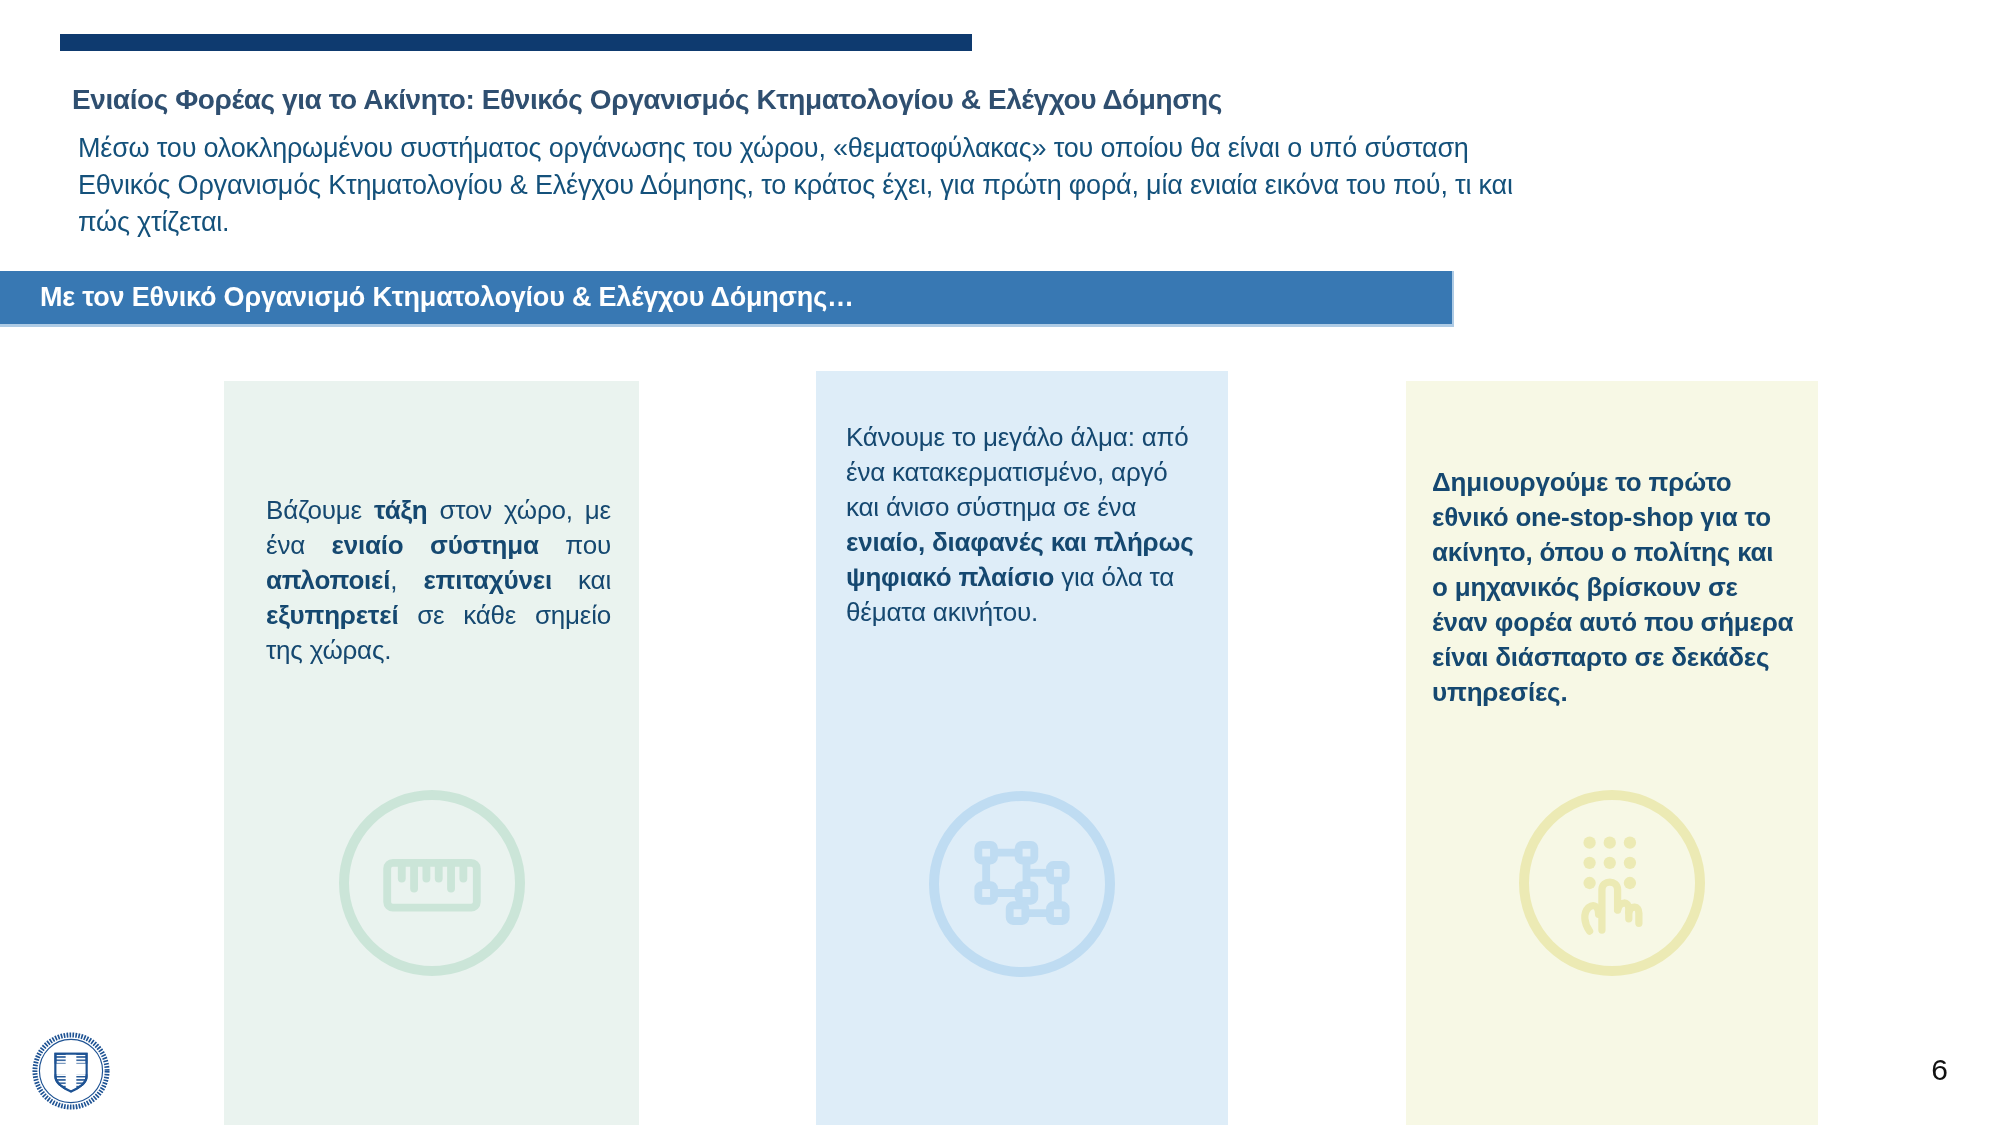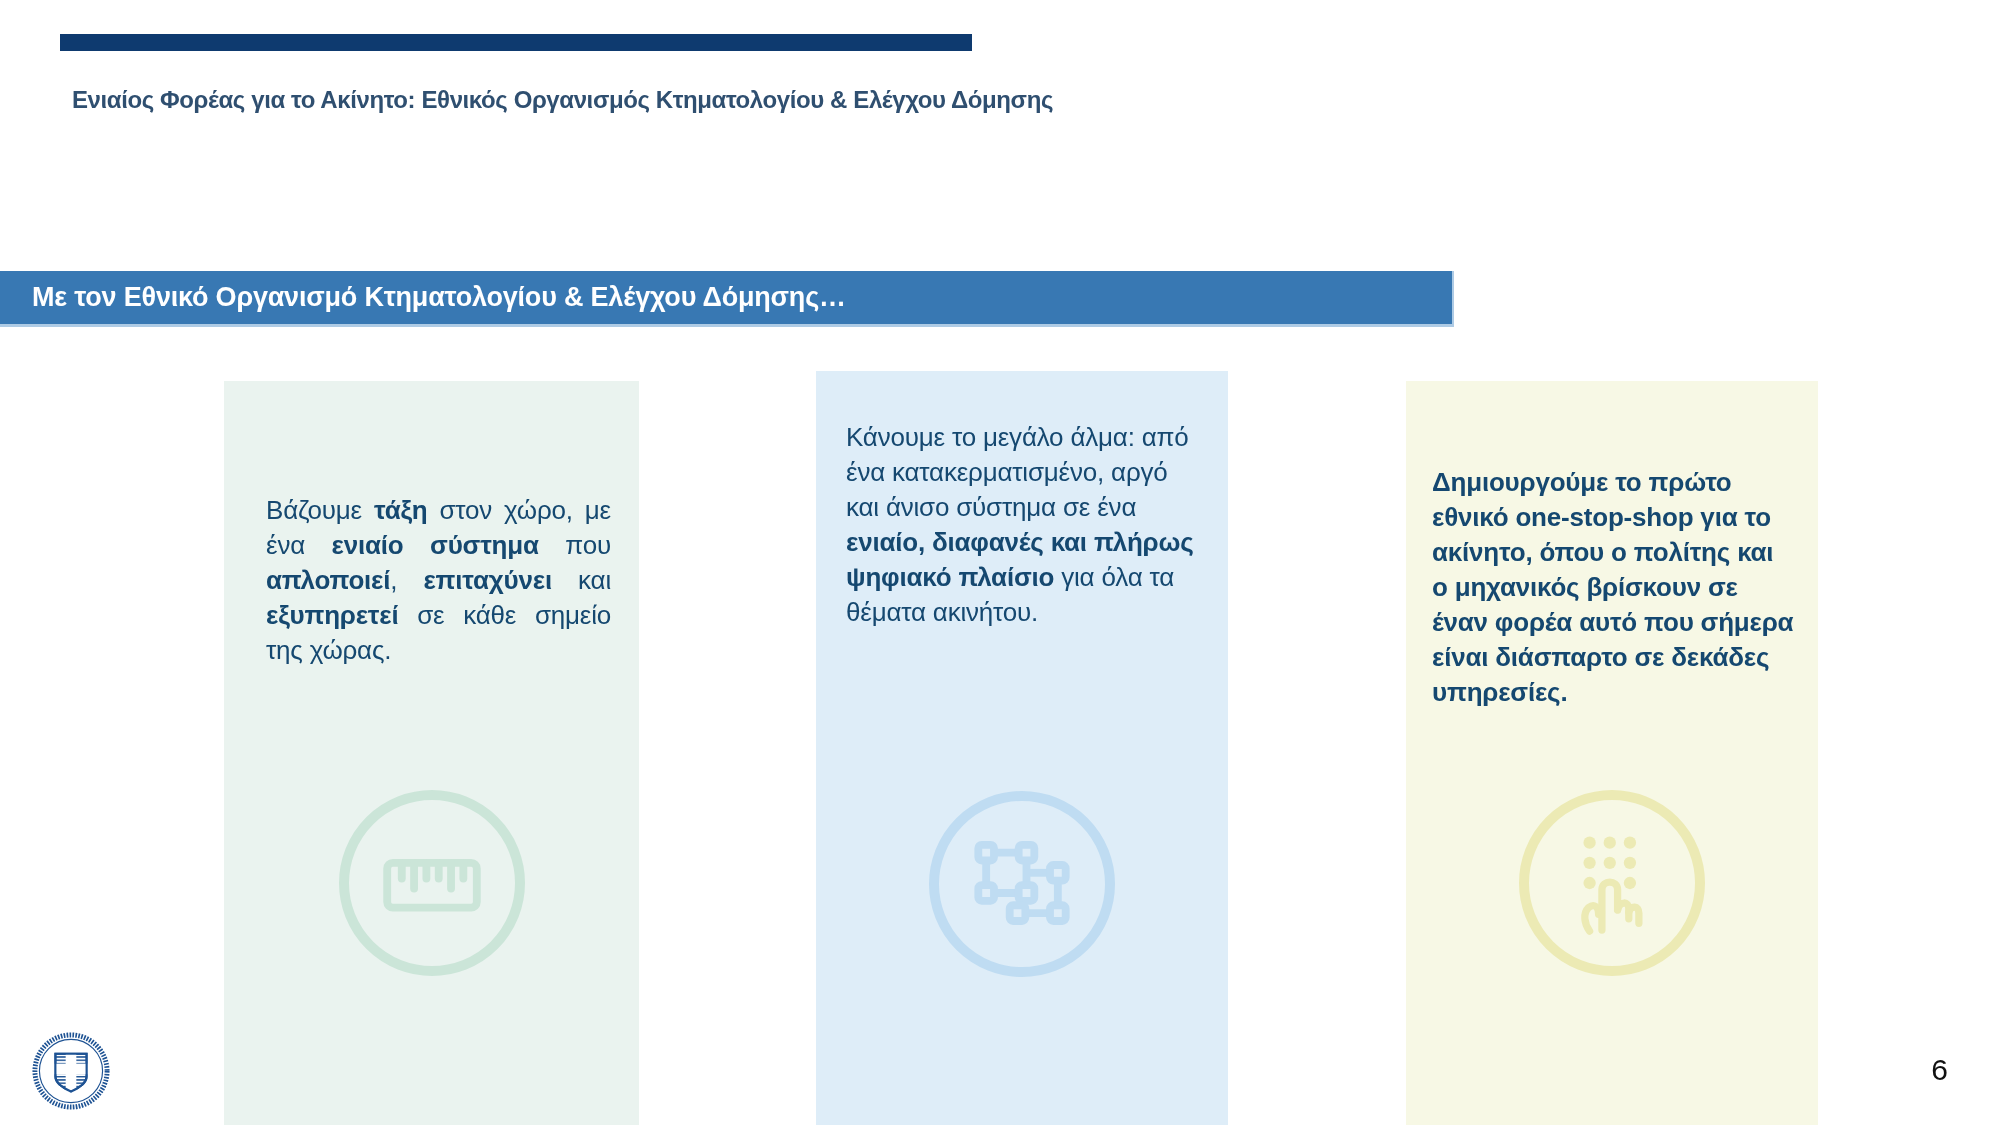--- a/index.html
+++ b/index.html
@@ -3,33 +3,33 @@
 <meta charset="utf-8">
 <style>
   html,body{margin:0;padding:0;background:#fff;}
   .slide{
     position:relative;width:2000px;height:1125px;background:#ffffff;
     overflow:hidden;font-family:"Liberation Sans",sans-serif;
   }
   .topbar{position:absolute;left:60px;top:34px;width:912px;height:17px;background:#0E3A6F;}
   .title{
     position:absolute;left:72px;top:78px;width:1860px;margin:0;
-    font-size:24px;font-weight:bold;color:#2F4F70;letter-spacing:-0.4px;line-height:44px;
+    font-size:28px;font-weight:bold;color:#2F4F70;letter-spacing:-0.4px;line-height:44px;
   }
   .subtitle{
     position:absolute;left:78px;top:130px;width:1490px;margin:0;
     font-size:27px;color:#14517B;letter-spacing:-0.2px;line-height:37px;
   }
   .banner{
     position:absolute;left:0;top:271px;width:1452px;height:53px;background:#3878B3;
     border-bottom:3px solid #AECBE5;border-right:2px solid #AECBE5;
     display:flex;align-items:center;
   }
   .banner span{
-    padding-left:32px;color:#ffffff;font-size:27px;font-weight:bold;letter-spacing:-0.2px;
+    padding-left:40px;color:#ffffff;font-size:27px;font-weight:bold;letter-spacing:-0.2px;
   }
   .card{position:absolute;box-sizing:border-box;}
   .card--mint{left:224px;top:381px;width:415px;height:744px;background:#EAF3EF;}
   .card--blue{left:816px;top:371px;width:412px;height:754px;background:#DEEDF8;}
   .card--cream{left:1406px;top:381px;width:412px;height:744px;background:#F7F8E5;font-weight:bold;}
   .card-text{
     margin:0;color:#154870;font-size:26px;line-height:35px;letter-spacing:-0.2px;
   }
   .card--mint .card-text{padding:112px 28px 0 26px;text-align:justify;margin-left:16px;}
   .card--blue .card-text{padding:49px 26px 0 30px;}
@@ -49,20 +49,21 @@
 </style>
 </head>
 <body>
 
 <div class="slide">
 
   <div class="topbar"></div>
 
   <h1 class="title">Ενιαίος Φορέας για το Ακίνητο: Εθνικός Οργανισμός Κτηματολογίου &amp; Ελέγχου Δόμησης</h1>
 
+  <p class="subtitle">Μέσω του ολοκληρωμένου συστήματος οργάνωσης του χώρου, «θεματοφύλακας» του οποίου θα είναι ο υπό σύσταση Εθνικός Οργανισμός Κτηματολογίου &amp; Ελέγχου Δόμησης, το κράτος έχει, για πρώτη φορά, μία ενιαία εικόνα του πού, τι και πώς χτίζεται.</p>
 
   <div class="banner">
     <span>Με τον Εθνικό Οργανισμό Κτηματολογίου &amp; Ελέγχου Δόμησης…</span>
   </div>
 
   <div class="card card--mint">
     <p class="card-text"><span>Βάζουμε </span><b>τάξη</b><span> στον χώρο, με ένα </span><b>ενιαίο σύστημα</b><span> που </span><b>απλοποιεί</b><span>, </span><b>επιταχύνει</b><span> και </span><b>εξυπηρετεί</b><span> σε κάθε σημείο της χώρας.</span></p>
     <div class="icon-circle">
       <svg width="112" height="112" viewBox="0 0 100 100" fill="none" stroke="#CBE5D8" stroke-width="7" stroke-linecap="round" stroke-linejoin="round">
         <rect x="10" y="32" width="80" height="40" rx="5"></rect>

